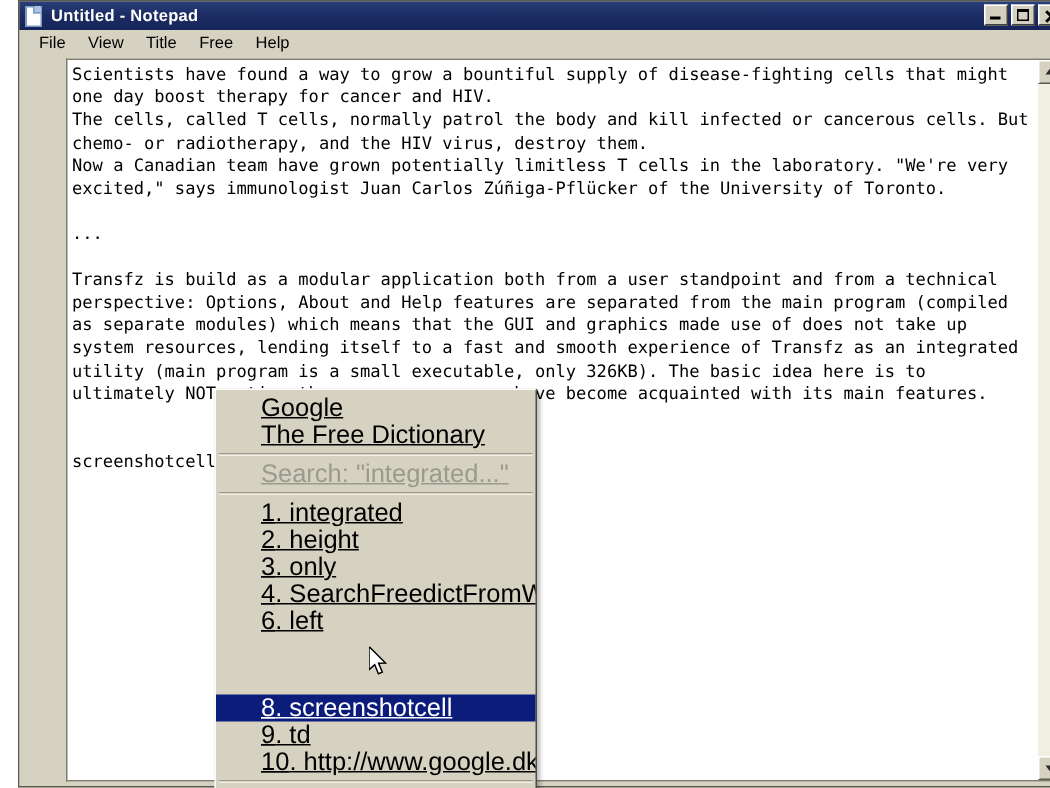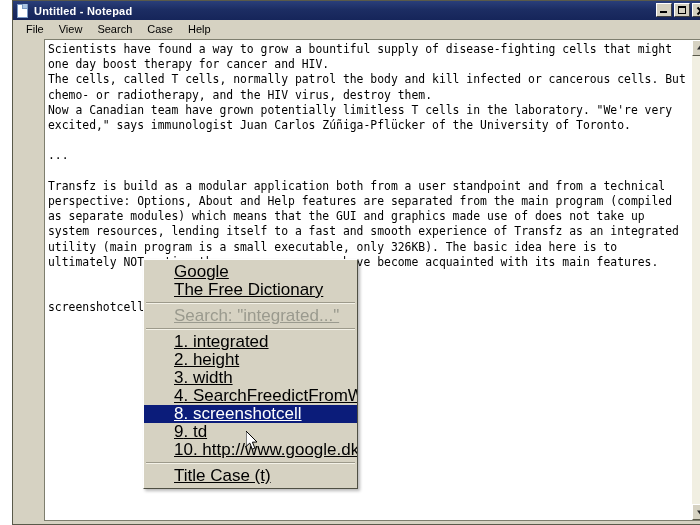--- a/index.html
+++ b/index.html
@@ -203,20 +203,21 @@
     line-height: 14px;
     cursor: default;
     overflow: hidden;
     text-overflow: clip;
     text-decoration: underline;
   }
   .ctx-item.disabled { color: #9a9a8e; }
   .ctx-item.selected {
     background: #0b1c7a;
     color: #ffffff;
+    margin-top: 40px;
   }
   .ctx-item .acc {
     text-decoration: underline;
   }
   .ctx-sep {
     height: 0;
     border-top: 1px solid #9d9a8b;
     border-bottom: 1px solid #f4f2e8;
     margin: 3px 2px 3px 2px;
   }
@@ -251,22 +252,22 @@
       <div class="tbtn close">
         <span class="g gA"></span>
           <span class="g gB"></span>
       </div>
     </div>
   </div>
 
   <div id="menubar">
     <div class="mb-item">File</div>
     <div class="mb-item">View</div>
-    <div class="mb-item">Search</div>
-    <div class="mb-item">Case</div>
+    <div class="mb-item">Title</div>
+    <div class="mb-item">Free</div>
     <div class="mb-item">Help</div>
   </div>
 
   <div id="client">
     <div id="editor-frame">
       <div id="text"><span>Scientists have found a way to grow a bountiful supply of disease-fighting cells that might one day boost therapy for cancer and HIV.
 The cells, called T cells, normally patrol the body and kill infected or cancerous cells. But chemo- or radiotherapy, and the HIV virus, destroy them.
 Now a Canadian team have grown potentially limitless T cells in the laboratory. "We're very excited," says immunologist Juan Carlos Zúñiga-Pflücker of the University of Toronto.
 
 ...
@@ -293,22 +294,23 @@
       <div class="ctx-item">The Free Dictionary</div>
 
       <div class="ctx-sep"></div>
 
       <div class="ctx-item disabled">Search: "integrated..."</div>
 
       <div class="ctx-sep"></div>
 
       <div class="ctx-item"><span class="acc">1</span><span>. integrated</span></div>
       <div class="ctx-item"><span class="acc">2</span><span>. height</span></div>
-      <div class="ctx-item"><span class="acc">3</span><span>. width</span></div>
+      <div class="ctx-item"><span class="acc">3</span><span>. only</span></div>
       <div class="ctx-item"><span class="acc">4</span><span>. SearchFreedictFromWord_thumb....</span></div>
+      <div class="ctx-item"><span class="acc">6</span><span>. left</span></div>
       <div class="ctx-item selected"><span class="acc">8</span><span>. screenshotcell</span></div>
       <div class="ctx-item"><span class="acc">9</span><span>. td</span></div>
       <div class="ctx-item"><span class="acc">10</span><span>. http://www.google.dk/</span></div>
 
       <div class="ctx-sep"></div>
 
       <div class="ctx-item">Title Case (t)</div>
 
     </div>
 

